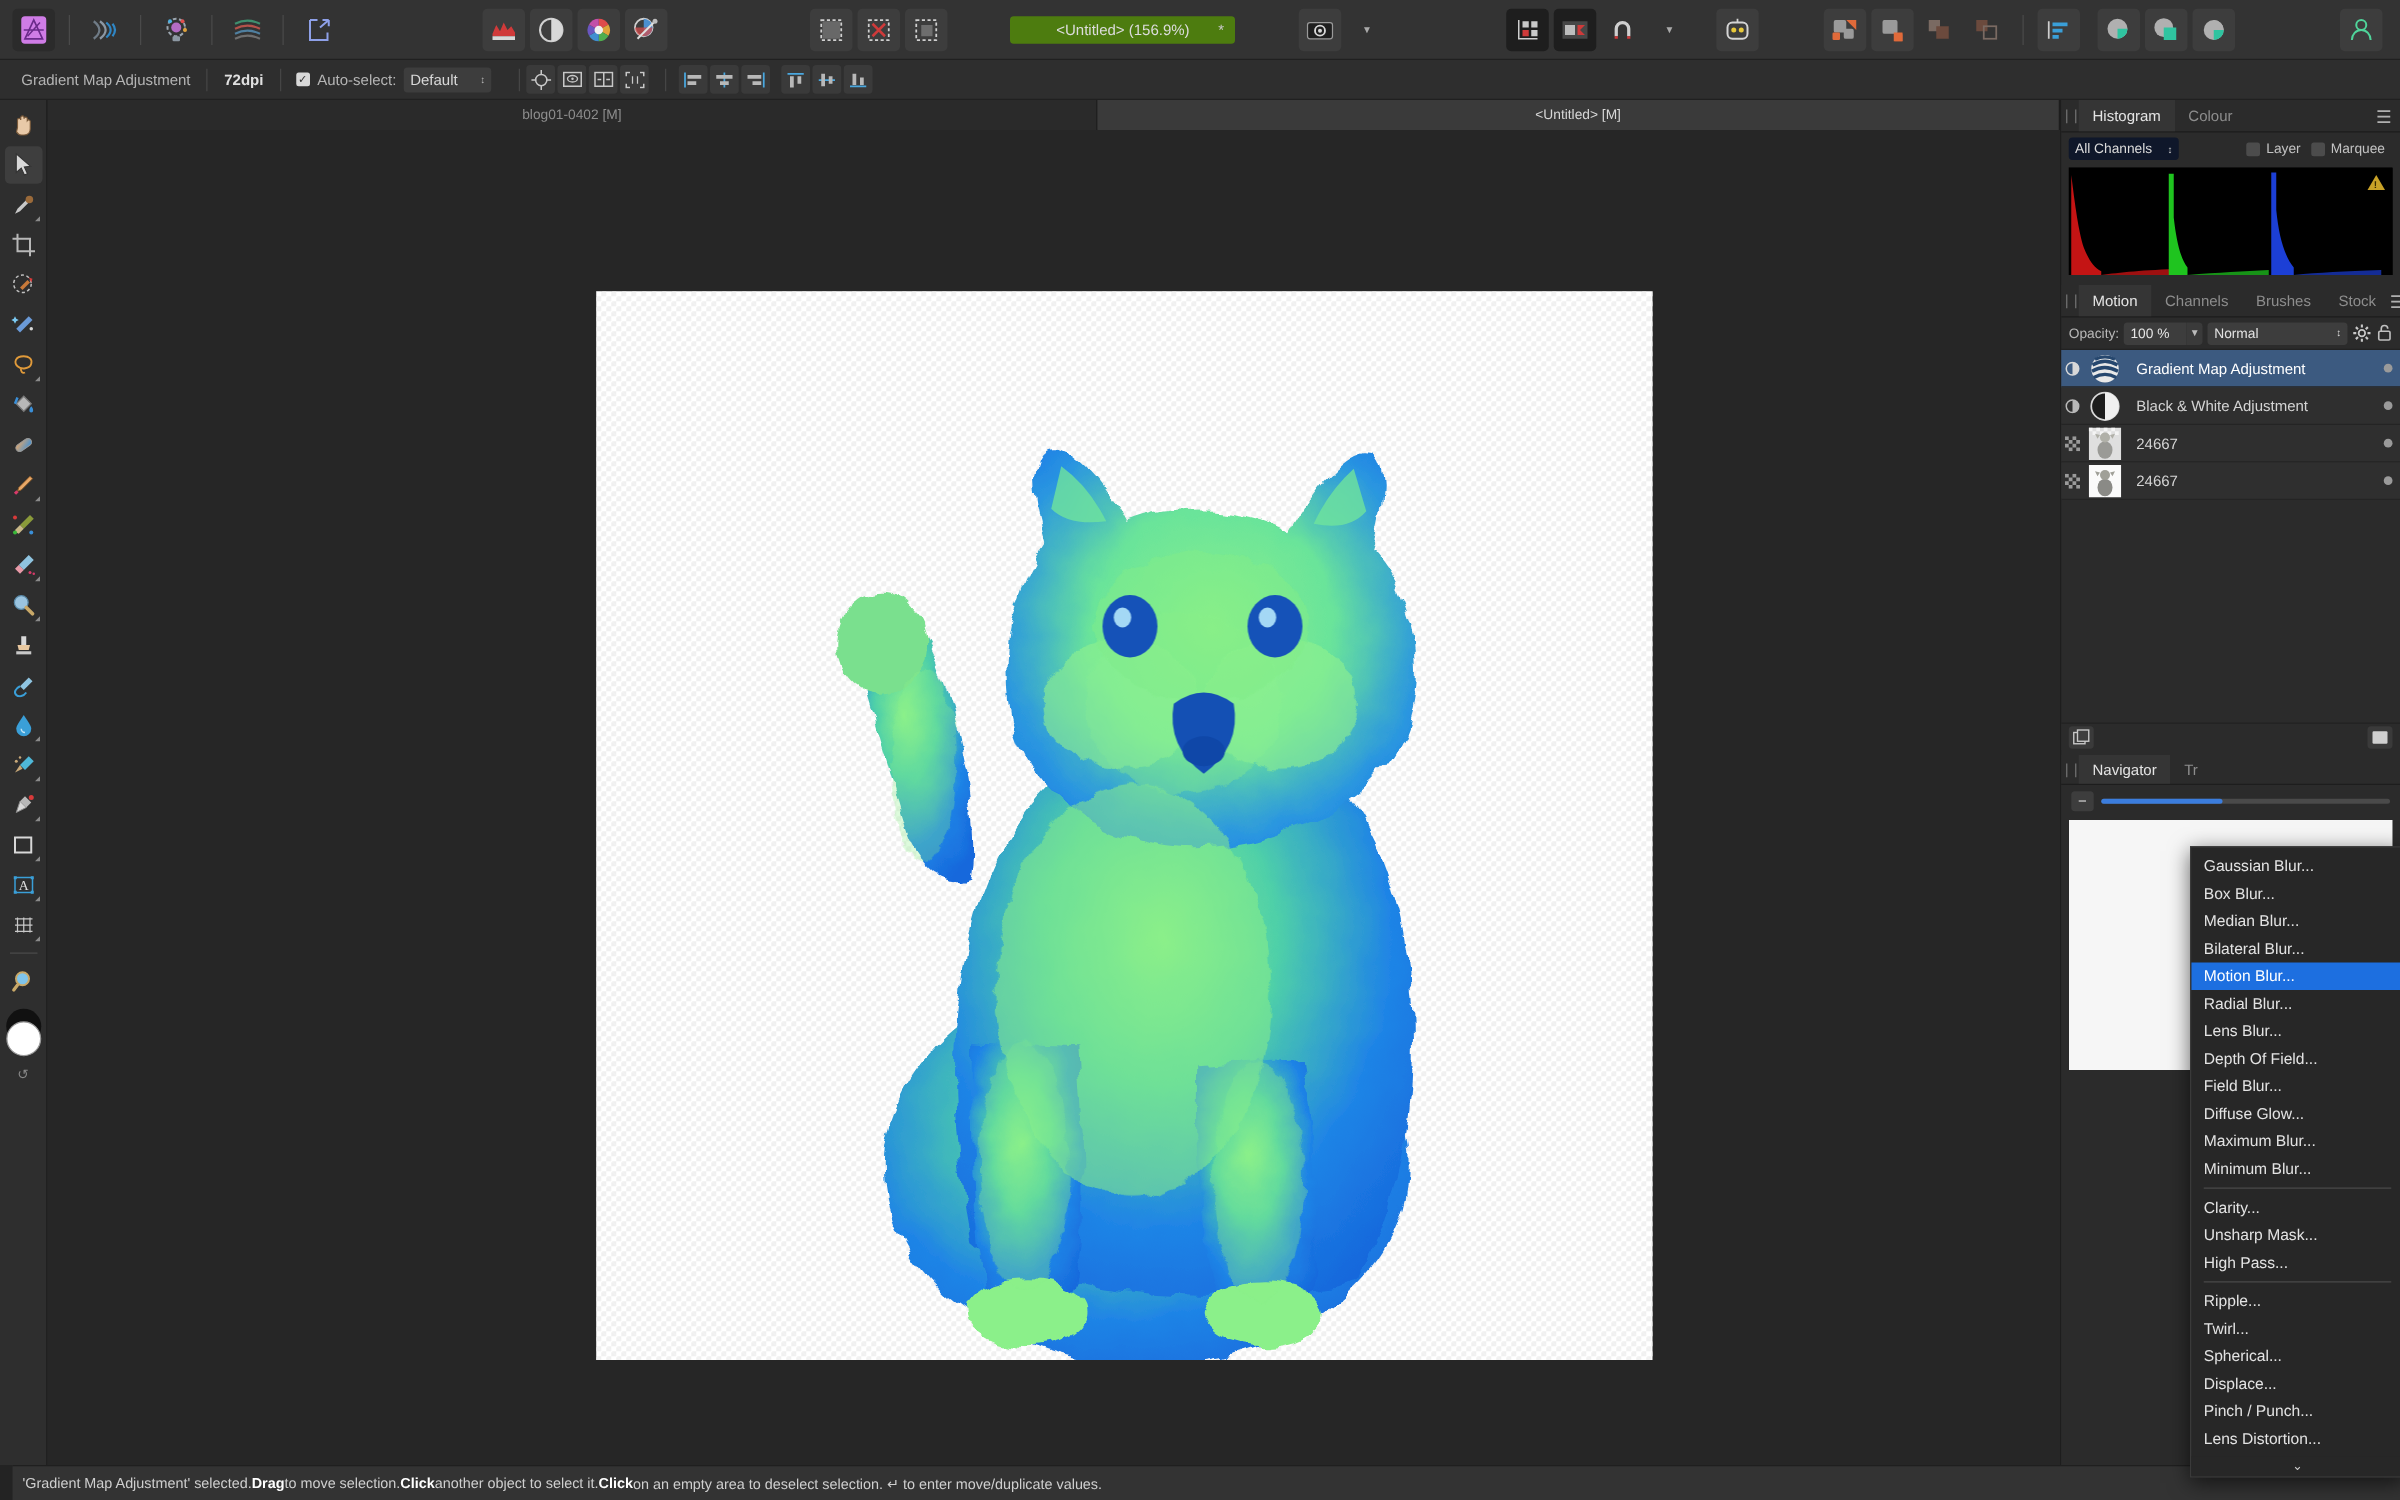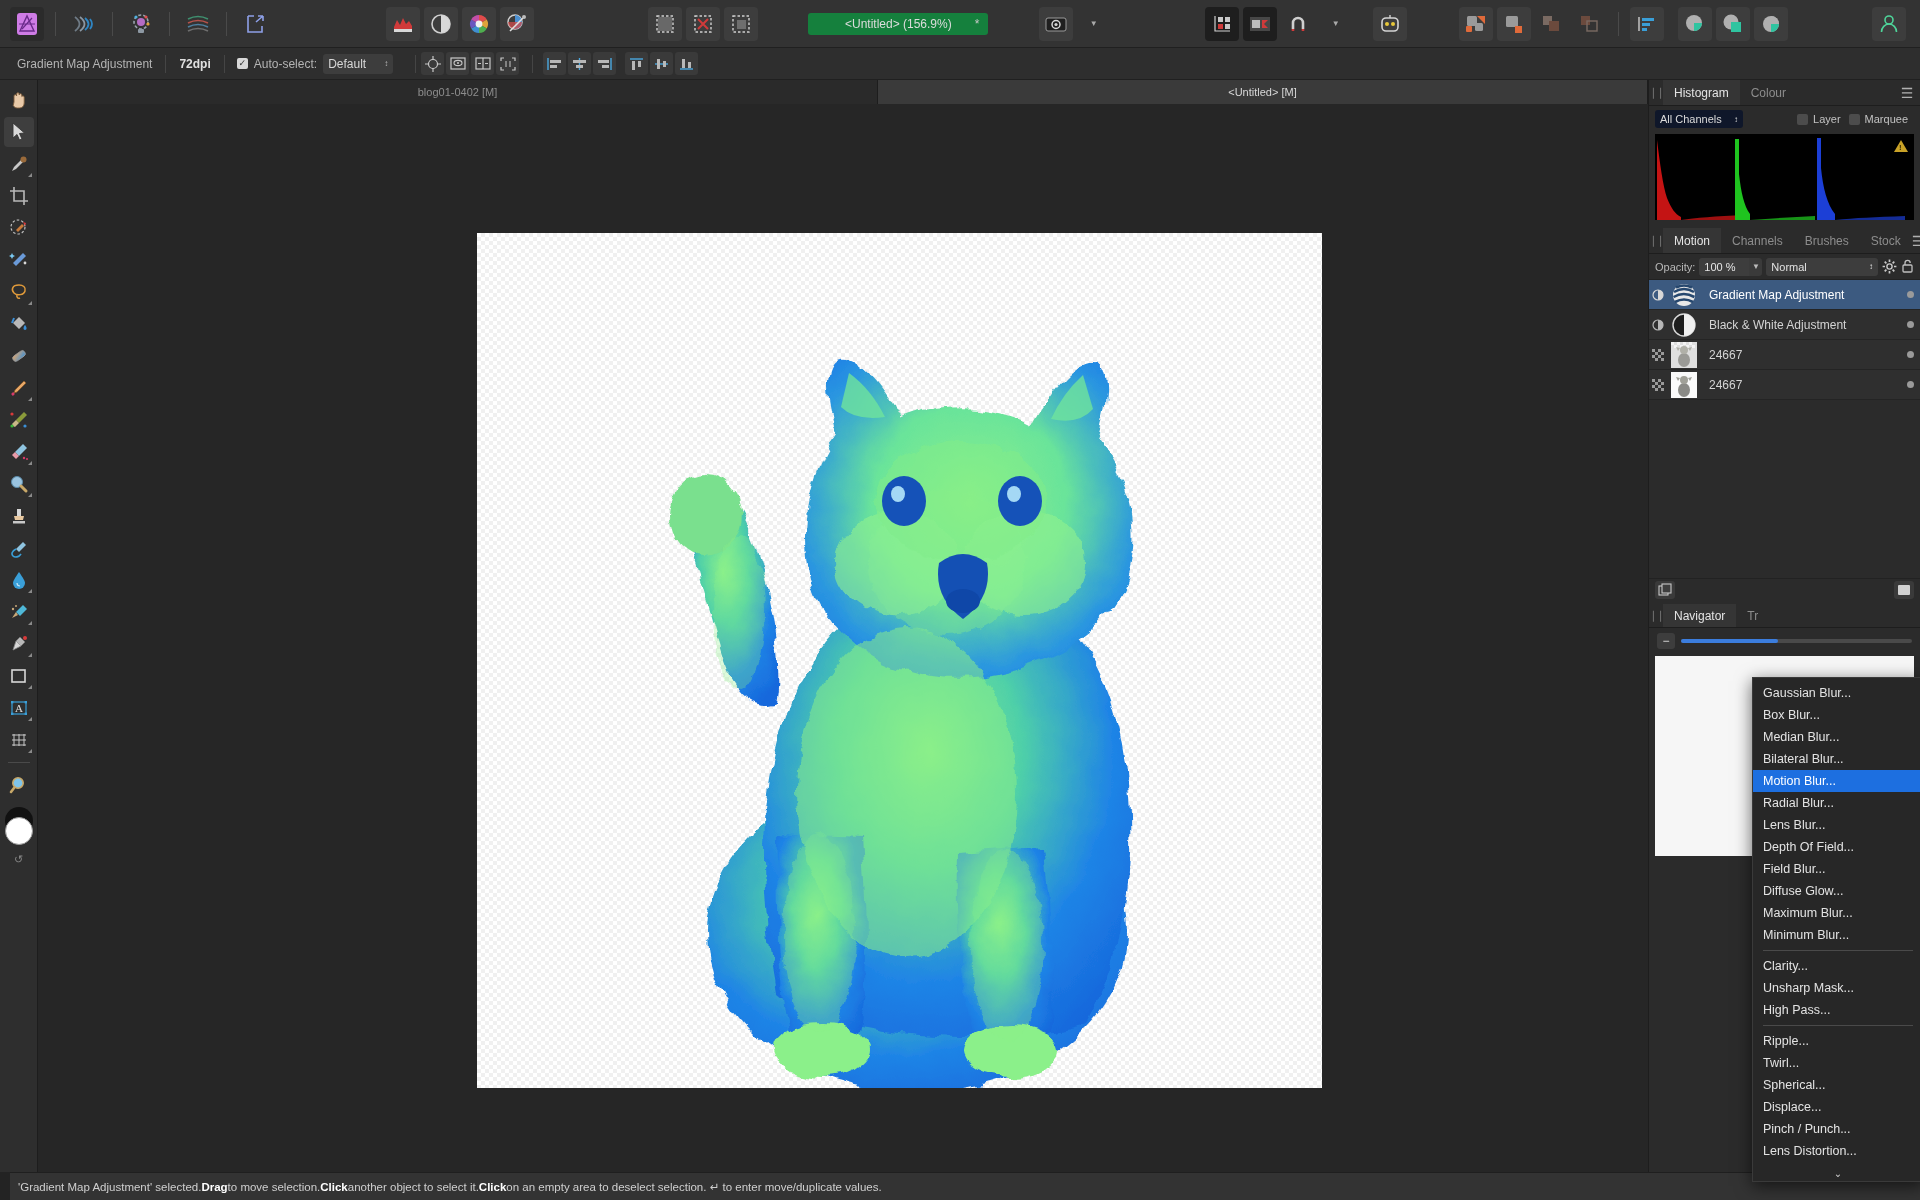--- a/index.html
+++ b/index.html
@@ -24,21 +24,21 @@
     width:34px; height:34px; border-radius:4px; margin:0 2px;
     display:flex; align-items:center; justify-content:center;
     position:relative;
   }
   .tb-btn.active { background:#2b2b2b; }
   .tb-btn.sq { background:#3d3d3d; }
   .tb-sep { width:1px; height:24px; background:#4a4a4a; margin:0 9px; }
   .tb-spacer { flex:1 1 auto; }
 
   .doc-title {
-    width:180px; height:22px; background:#15803d; border-radius:3px;
+    width:180px; height:22px; background:#4d7c0f; border-radius:3px;
     display:flex; align-items:center; justify-content:center;
     color:#dcdcdc; font-size:12px; position:relative;
   }
   .doc-title .star { position:absolute; right:9px; color:#c9c9c9; }
 
   .chev { font-size:8px; color:#aaa; }
 
   
   .ctx {
     position:absolute; top:48px; left:0; width:1920px; height:32px;

